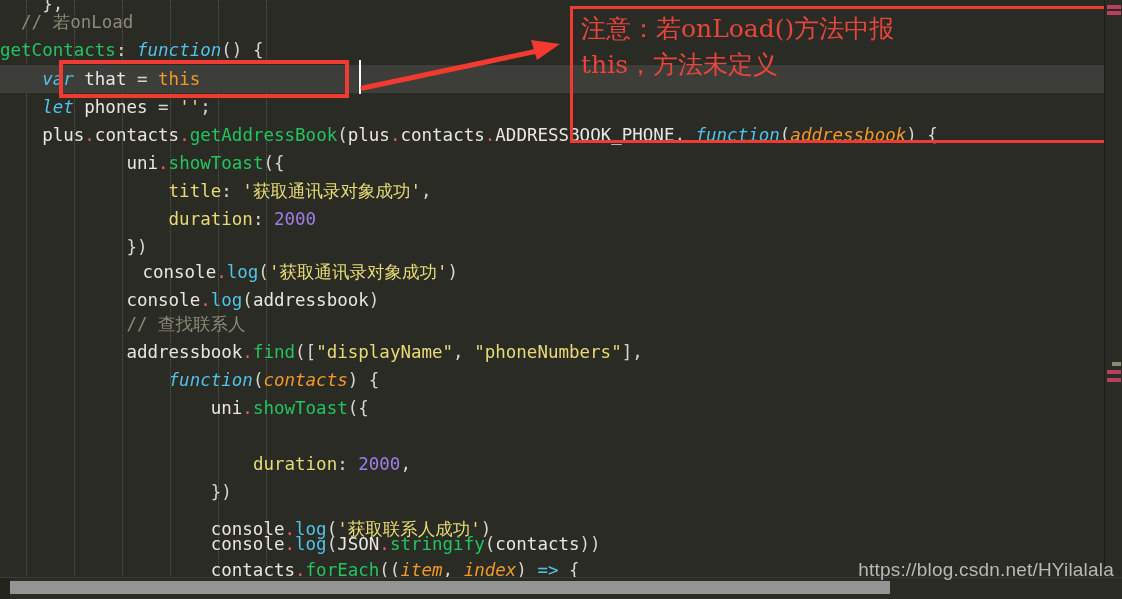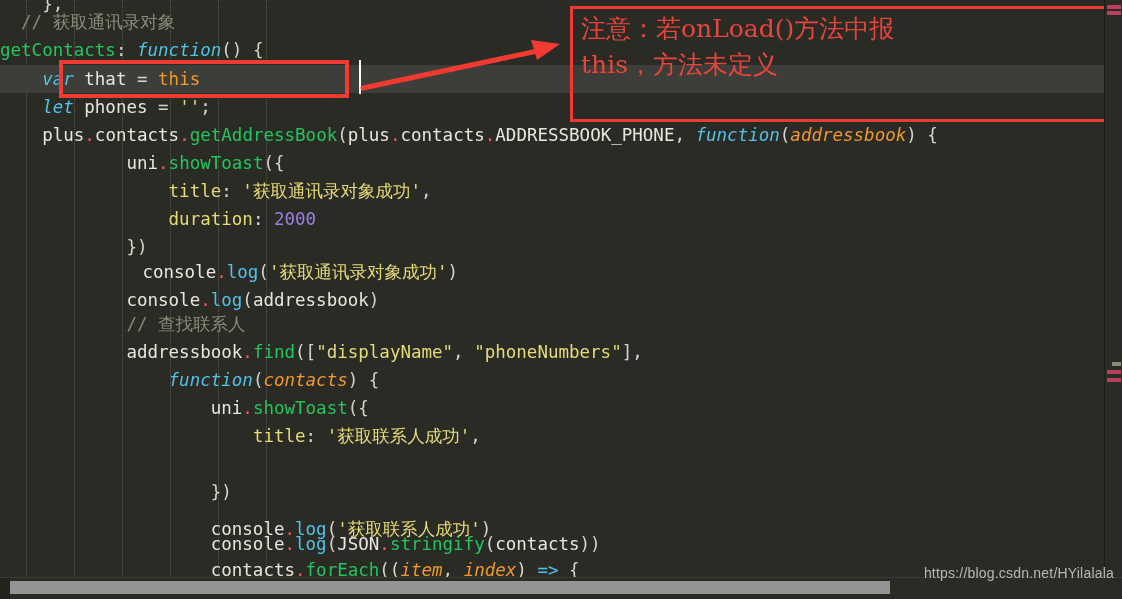--- a/index.html
+++ b/index.html
@@ -155,21 +155,21 @@
     background: #22231d;
   }
 
   
   #watermark {
     position: absolute;
     right: 8px;
     bottom: 18px;
     color: #b9b9b4;
     font-family: "Liberation Sans", sans-serif;
-    font-size: 14px;
+    font-size: 19px;
     letter-spacing: 0.2px;
     white-space: nowrap;
   }
 </style>
 </head>
 <body>
 
 <div id="app">
 
   <div id="code-area">
@@ -178,21 +178,21 @@
     <div class="indent-guide" style="left:74px;"></div>
     <div class="indent-guide" style="left:122px;"></div>
     <div class="indent-guide" style="left:170px;"></div>
     <div class="indent-guide" style="left:218px;"></div>
     <div class="indent-guide" style="left:266px;"></div>
 
     <div class="line-highlight" style="top:65px;"></div>
 
     <div class="code-line" style="top:-10px;"><span class="ind">    </span><span class="t-punc">},</span></div>
 
-    <div class="code-line" style="top:8px;"><span class="ind">  </span><span class="t-com">// 获取通讯录对象</span></div>
+    <div class="code-line" style="top:8px;"><span class="ind">  </span><span class="t-com">// 若onLoad</span></div>
 
     <div class="code-line" style="top:36px;"><span class="t-fn">getContacts</span><span class="t-punc">: </span><span class="t-key">function</span><span class="t-punc">() {</span></div>
 
     <div class="code-line" style="top:65px;"><span class="ind">    </span><span class="t-key">var</span><span class="t-def"> that </span><span class="t-punc">= </span><span class="t-this">this</span></div>
 
     <div class="code-line" style="top:93px;"><span class="ind">    </span><span class="t-key">let</span><span class="t-def"> phones </span><span class="t-punc">= </span><span class="t-str">''</span><span class="t-punc">;</span></div>
 
     <div class="code-line" style="top:121px;"><span class="ind">    </span><span class="t-def">plus</span><span class="t-dot">.</span><span class="t-def">contacts</span><span class="t-dot">.</span><span class="t-fn">getAddressBook</span><span class="t-punc">(</span><span class="t-def">plus</span><span class="t-dot">.</span><span class="t-def">contacts</span><span class="t-dot">.</span><span class="t-const">ADDRESSBOOK_PHONE</span><span class="t-punc">, </span><span class="t-key">function</span><span class="t-punc">(</span><span class="t-prm">addressbook</span><span class="t-punc">) {</span></div>
 
     <div class="code-line" style="top:149px;"><span class="ind">            </span><span class="t-def">uni</span><span class="t-dot">.</span><span class="t-fn">showToast</span><span class="t-punc">({</span></div>
@@ -208,43 +208,43 @@
     <div class="code-line" style="top:286px;"><span class="ind">            </span><span class="t-def">console</span><span class="t-dot">.</span><span class="t-fn" style="color:#4fc3e8;">log</span><span class="t-punc">(</span><span class="t-def">addressbook</span><span class="t-punc">)</span></div>
 
     <div class="code-line" style="top:310px;"><span class="ind">            </span><span class="t-com">// 查找联系人</span></div>
 
     <div class="code-line" style="top:338px;"><span class="ind">            </span><span class="t-def">addressbook</span><span class="t-dot">.</span><span class="t-fn">find</span><span class="t-punc">([</span><span class="t-str">"displayName"</span><span class="t-punc">, </span><span class="t-str">"phoneNumbers"</span><span class="t-punc">],</span></div>
 
     <div class="code-line" style="top:366px;"><span class="ind">                </span><span class="t-key">function</span><span class="t-punc">(</span><span class="t-prm">contacts</span><span class="t-punc">) {</span></div>
 
     <div class="code-line" style="top:394px;"><span class="ind">                    </span><span class="t-def">uni</span><span class="t-dot">.</span><span class="t-fn">showToast</span><span class="t-punc">({</span></div>
 
-    <div class="code-line" style="top:422px;"><span class="ind">                        </span><span class="t-prop">title</span><span class="t-punc">: </span><span class="t-str">'获取联系人成功'</span><span class="t-punc">,</span></div>
-
+
+    <div class="code-line" style="top:450px;"><span class="ind">                        </span><span class="t-prop">duration</span><span class="t-punc">: </span><span class="t-num">2000</span><span class="t-punc">,</span></div>
 
     <div class="code-line" style="top:478px;"><span class="ind">                    </span><span class="t-punc">})</span></div>
 
     <div class="code-line" style="top:515px;"><span class="ind">                    </span><span class="t-def">console</span><span class="t-dot">.</span><span class="t-fn" style="color:#4fc3e8;">log</span><span class="t-punc">(</span><span class="t-str">'获取联系人成功'</span><span class="t-punc">)</span></div>
 
     <div class="code-line" style="top:530px;"><span class="ind">                    </span><span class="t-def">console</span><span class="t-dot">.</span><span class="t-fn" style="color:#4fc3e8;">log</span><span class="t-punc">(</span><span class="t-const">JSON</span><span class="t-dot">.</span><span class="t-fn">stringify</span><span class="t-punc">(</span><span class="t-def">contacts</span><span class="t-punc">))</span></div>
 
     <div class="code-line" style="top:556px;"><span class="ind">                    </span><span class="t-def">contacts</span><span class="t-dot">.</span><span class="t-fn">forEach</span><span class="t-punc">((</span><span class="t-prm">item</span><span class="t-punc">, </span><span class="t-prm">index</span><span class="t-punc">) </span><span class="t-arrow">=&gt;</span><span class="t-punc"> {</span></div>
 
     <div id="caret" style="left:359px; top:60px; height:34px;"></div>
 
   </div>
 
   <div id="code-highlight-box" style="left:59px; top:60px; width:290px; height:38px;"></div>
 
   <svg id="arrow-svg" style="left:355px; top:30px;" width="215" height="70" viewBox="0 0 215 70">
     <line x1="8" y1="58" x2="192" y2="19" stroke="#f23a31" stroke-width="5" stroke-linecap="round"></line>
     <polygon points="205,14 176,10 182,30" fill="#f23a31"></polygon>
   </svg>
 
-  <div id="annotation-box" style="left:570px; top:6px; width:546px; height:116px;">
+  <div id="annotation-box" style="left:570px; top:6px; width:546px; height:137px;">
     <span class="ann-line">注意：若onLoad()方法中报</span>
     <span class="ann-line">this，方法未定义</span>
   </div>
 
   <div id="marker-gutter">
     <div class="marker" style="top:5px;  background:#b8415e;"></div>
     <div class="marker" style="top:11px; background:#b8415e;"></div>
     <div class="marker" style="top:362px; background:#8a8a78; width:9px;"></div>
     <div class="marker" style="top:370px; background:#b8415e;"></div>
     <div class="marker" style="top:378px; background:#b8415e;"></div>

